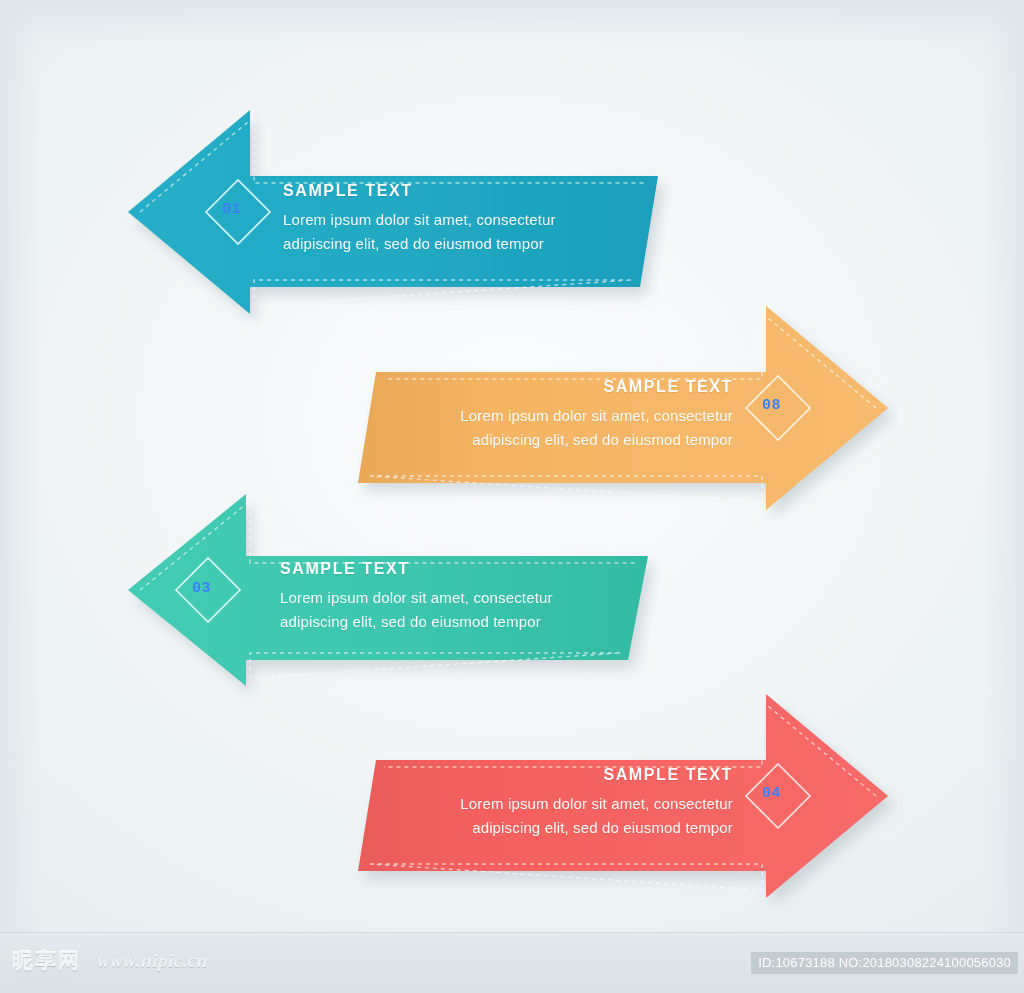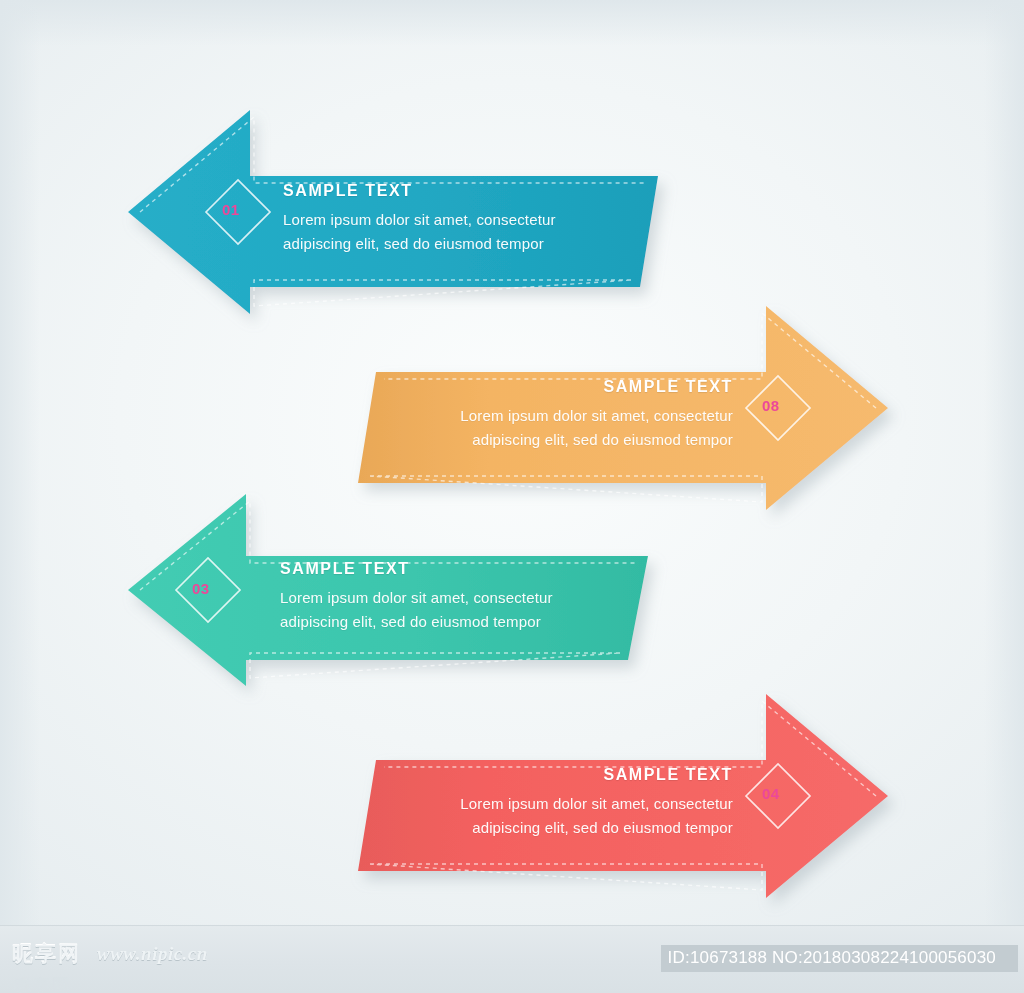--- a/index.html
+++ b/index.html
@@ -48,30 +48,31 @@
     letter-spacing:.15px;
     opacity:.96;
     white-space:nowrap;
     text-shadow:0 1px 1px rgba(0,0,0,.07);
   }
   .align-left  { text-align:left; }
   .align-right { text-align:right; }
 
   .badge-num {
     position:absolute;
-    color:#ec4899;
+    color:#3b82f6;
     font-weight:bold;
     font-size:15px;
     letter-spacing:.5px;
     pointer-events:none;
+    font-family:Liberation Mono, monospace;
   }
 
   
   #watermark-bar {
-    position:absolute; left:0; bottom:0; width:1024px; height:68px;
+    position:absolute; left:0; bottom:0; width:1024px; height:61px;
     background:linear-gradient(180deg,#e4eaed 0%, #dde4e8 55%, #d9e1e5 100%);
     border-top:1px solid #d2dade;
   }
   #wm-logo {
     position:absolute; left:12px; top:14px;
     display:flex; align-items:center; gap:8px;
   }
   .wm-cn {
     font-family:"DejaVu Sans", sans-serif;
     font-size:21px; font-weight:bold;
@@ -85,23 +86,23 @@
     font-size:19px;
     color:#eef3f5;
     letter-spacing:.5px;
     text-shadow:0 1px 0 #b9c4ca;
     margin-left:8px;
   }
   #wm-id {
     position:absolute; right:6px; top:19px;
     background:#c3ccd1;
     color:#ffffff;
-    font-size:17px;
+    font-size:13px;
     letter-spacing:.2px;
-    padding:3px 22px 4px 7px;
+    padding:3px 7px 4px 7px;
     white-space:nowrap;
   }
   #wm-ghost {
     position:absolute; left:14px; bottom:-4px;
     font-family:"DejaVu Sans", sans-serif;
     font-size:17px; font-weight:bold;
     color:#dae2e6;
     letter-spacing:2px;
     opacity:.85;
   }

